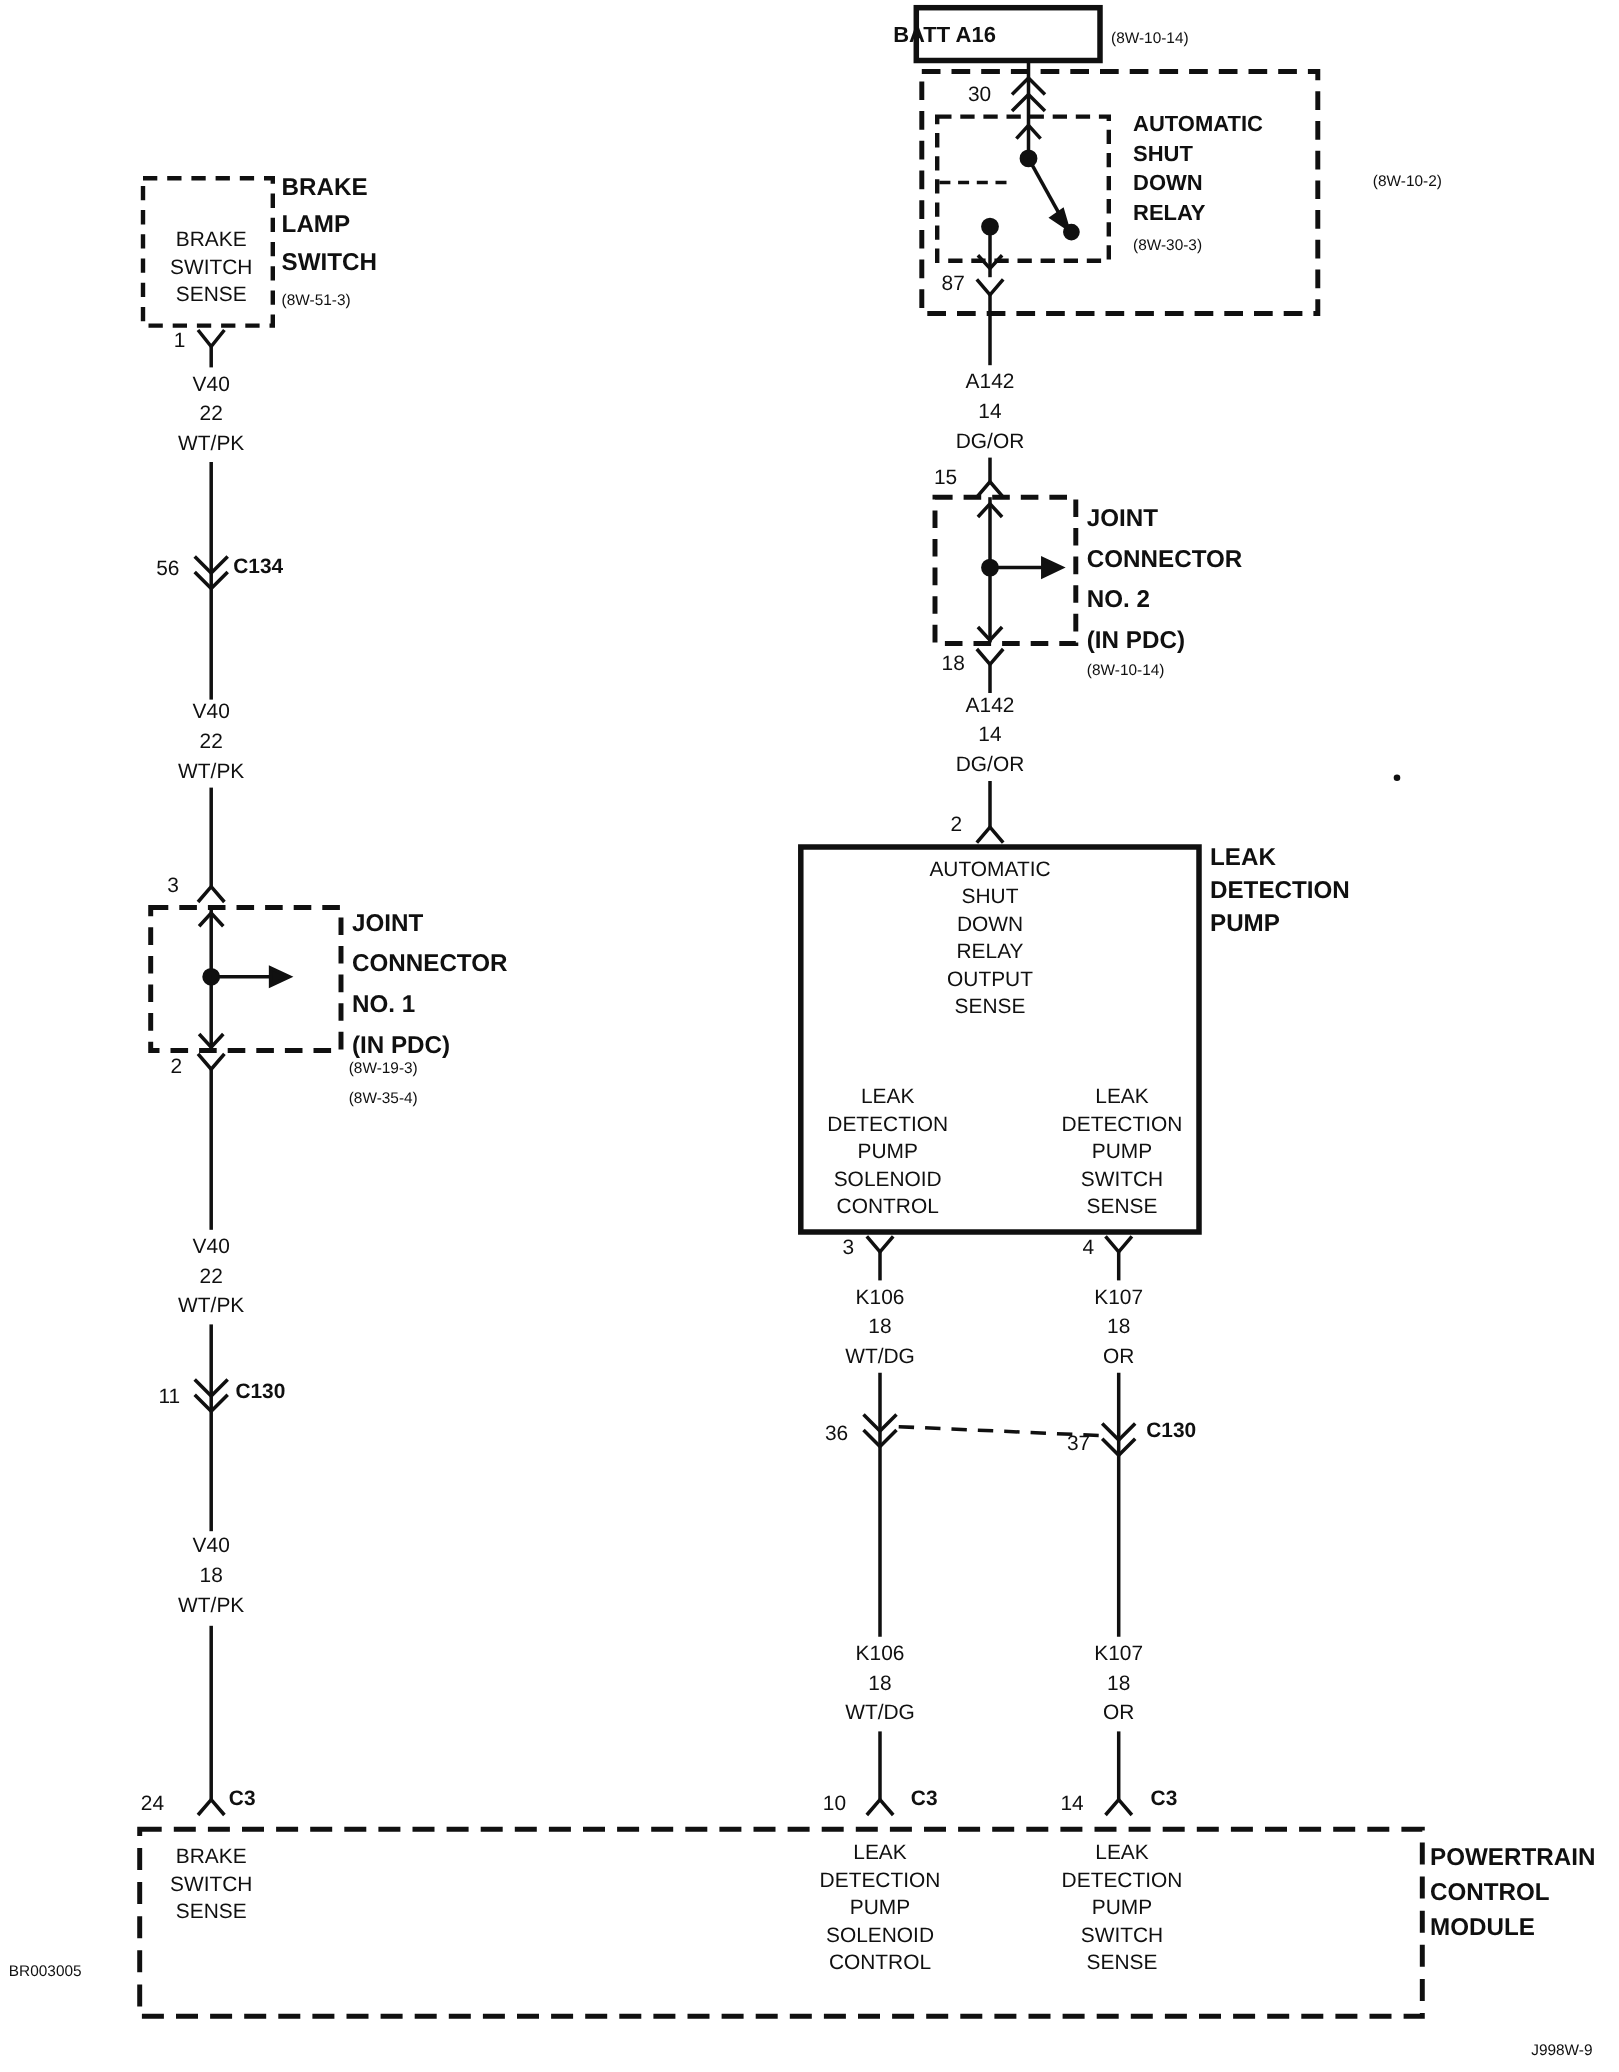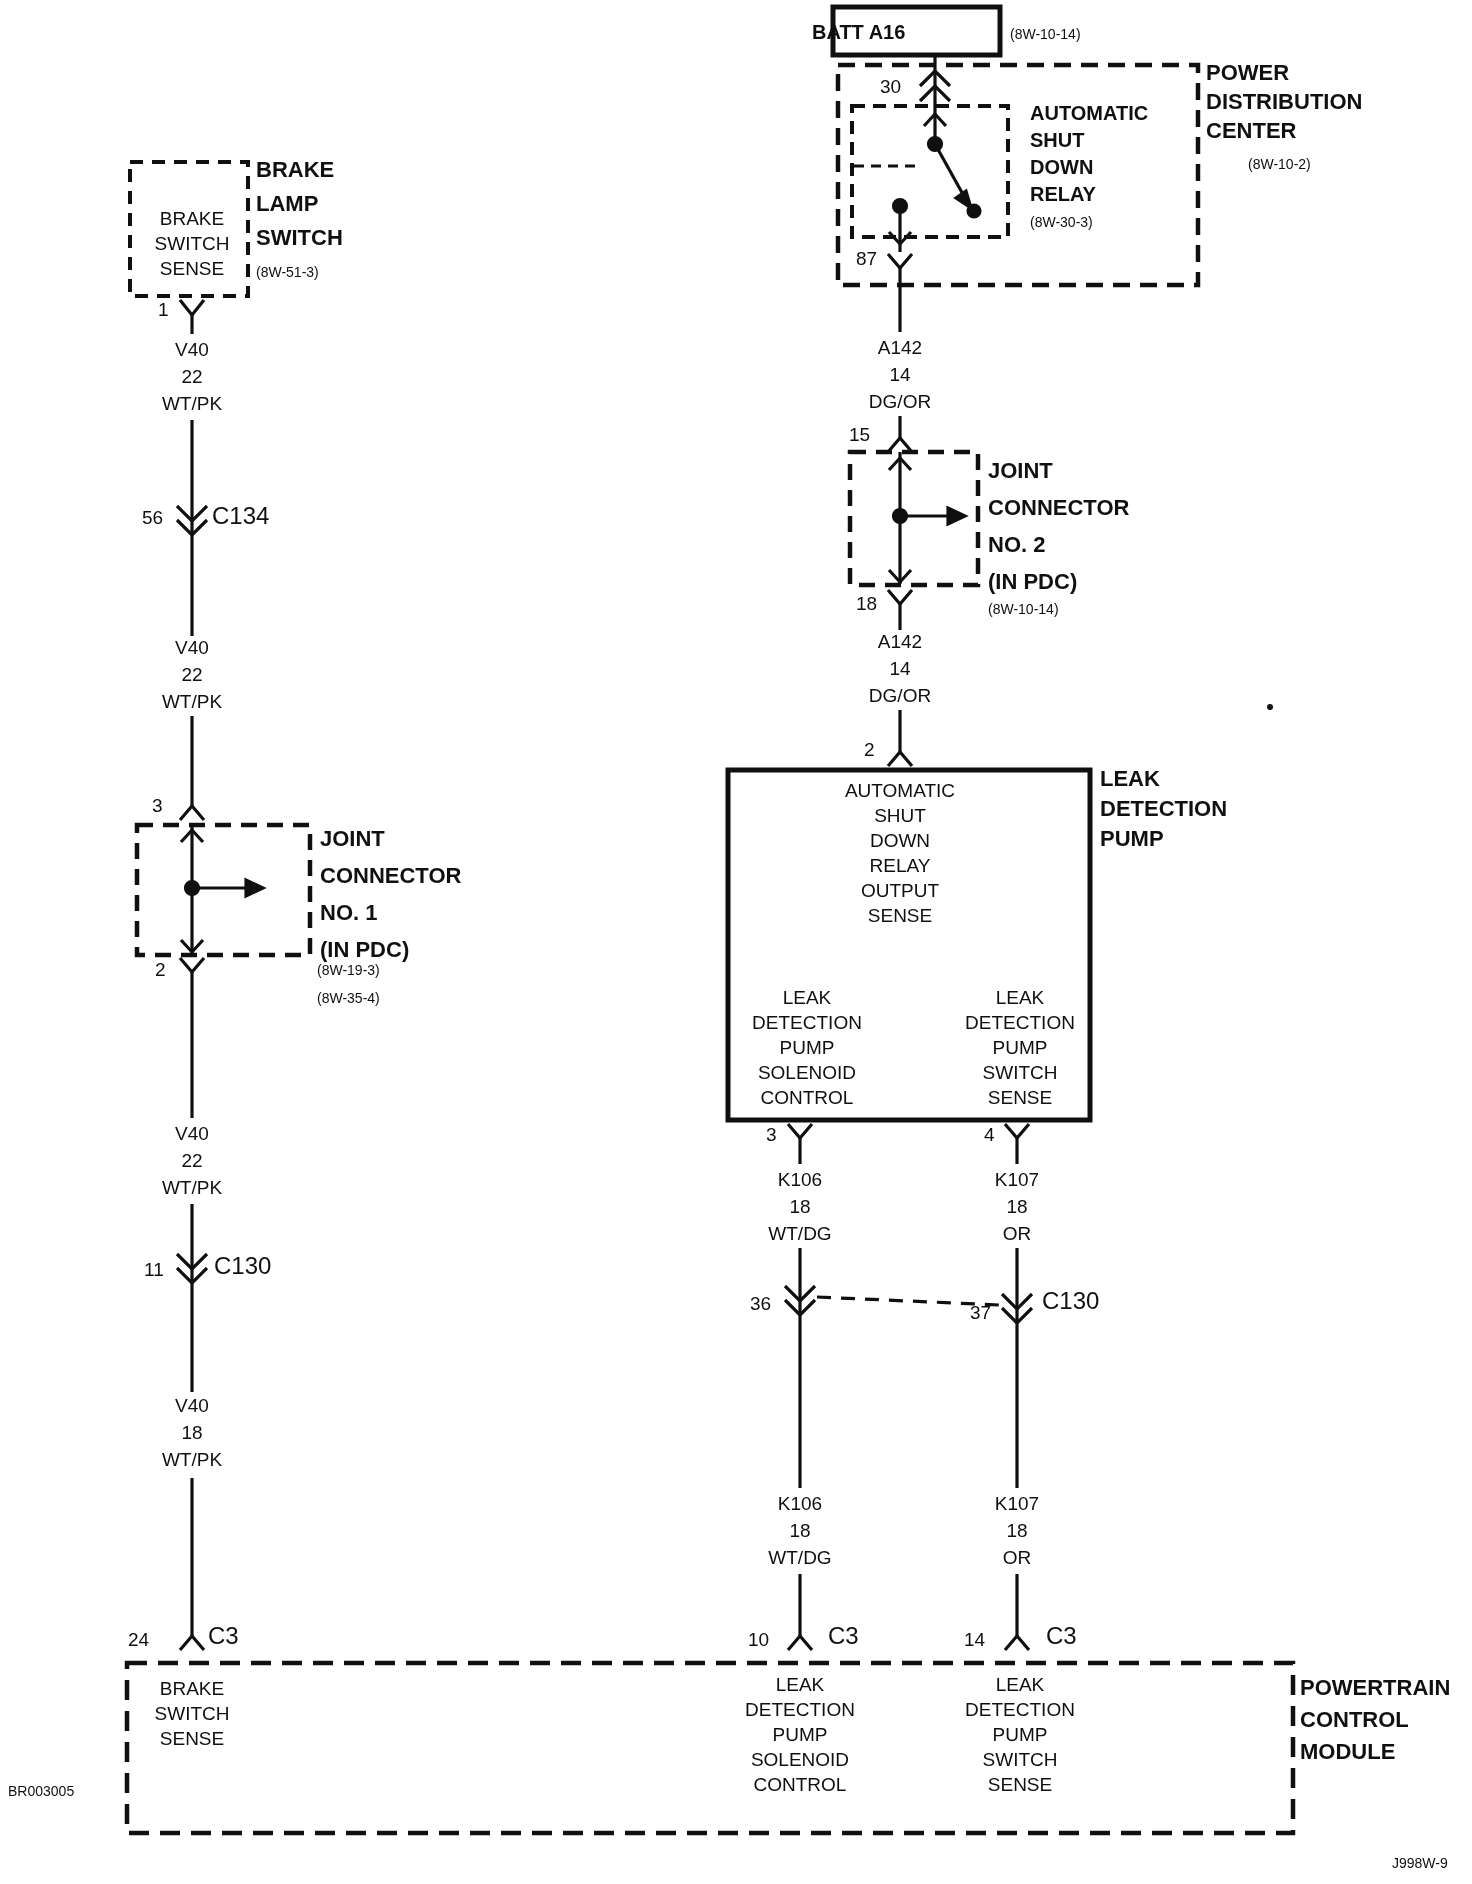--- a/index.html
+++ b/index.html
@@ -5,21 +5,21 @@
   html,body{margin:0;padding:0;background:#ffffff;}
   .stage{position:relative;width:1472px;height:1884px;background:#ffffff;overflow:hidden;
          font-family:"Liberation Sans",sans-serif;color:#101010;}
   svg{position:absolute;left:0;top:0;}
   .t{position:absolute;white-space:pre-line;color:#101010;font-size:14px;line-height:26px;}
   .b{font-weight:bold;}
   .pin{font-size:19px;}
   .wire{width:130px;text-align:center;font-size:19px;line-height:27px;}
   .port{width:150px;text-align:center;font-size:19px;line-height:25px;}
   .cname{font-size:22px;}
-  .conn{font-size:24px;font-weight:normal;}
+  .conn{font-size:19px;font-weight:bold;}
 </style>
 </head>
 <body>
 
 <div class="stage">
 
 <svg width="1472" height="1884" viewBox="0 0 1472 1884" fill="none" stroke="#101010">
 
   <g>
     <rect x="833" y="7" width="167" height="48" stroke-width="5"></rect>
@@ -119,23 +119,20 @@
   </g>
 
   <line x1="817" y1="1297" x2="999" y2="1305" stroke-width="3.2" stroke-dasharray="14 10"></line>
 
   <circle cx="1270" cy="707" r="3" fill="#101010" stroke="none"></circle>
 </svg>
 
 <div class="t b" style="left:812px;top:19px;font-size:20px;">BATT A16</div>
 <div class="t" style="left:1010px;top:21px;">(8W-10-14)</div>
 
-<div class="t b cname" style="left:1206px;top:58px;line-height:29px;">POWER
-DISTRIBUTION
-CENTER</div>
 <div class="t" style="left:1206px;top:151px;margin-left:42px;">(8W-10-2)</div>
 
 <div class="t pin" style="left:880px;top:74px;">30</div>
 <div class="t b" style="left:1030px;top:100px;font-size:20px;line-height:27px;">AUTOMATIC
 SHUT
 DOWN
 RELAY</div>
 <div class="t" style="left:1030px;top:209px;">(8W-30-3)</div>
 <div class="t pin" style="left:856px;top:246px;">87</div>
 

